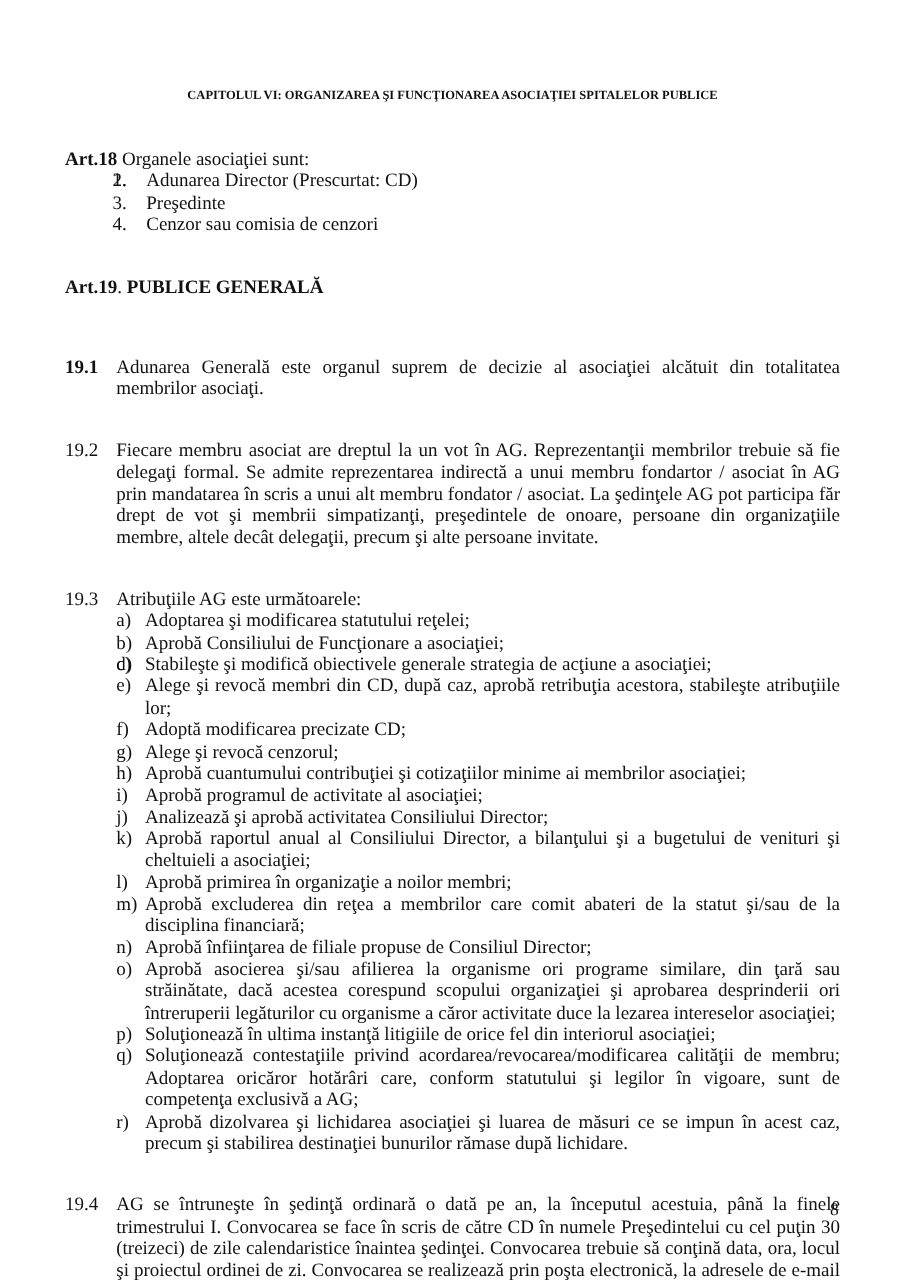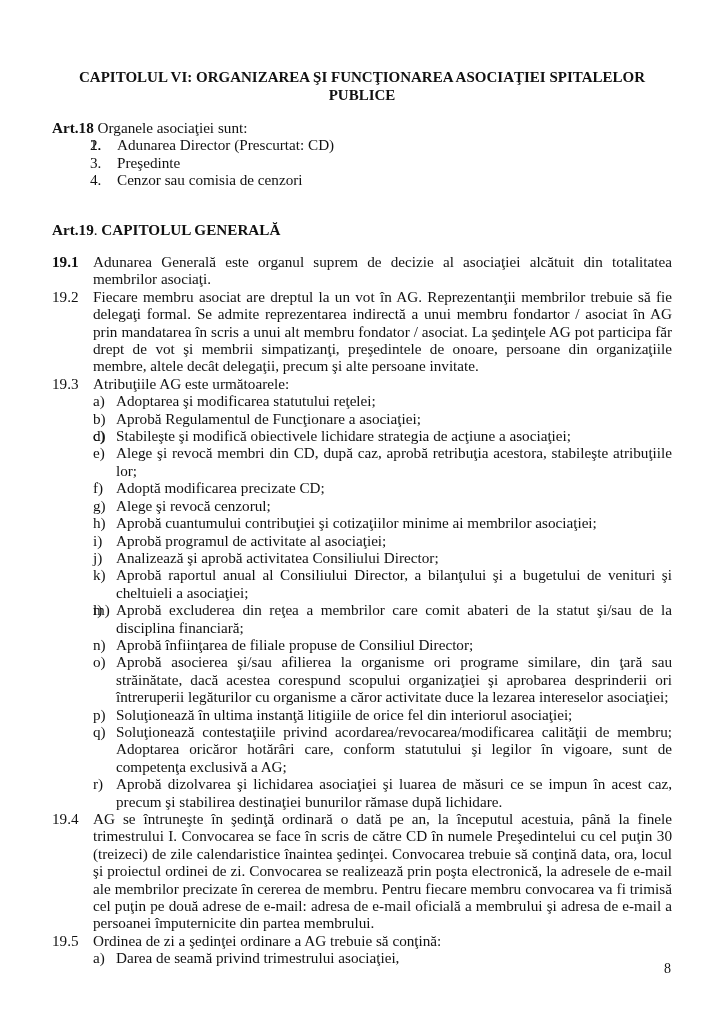--- a/index.html
+++ b/index.html
@@ -23,21 +23,21 @@
       top: 0;
       width: 620px;
     }
     .chapter-title {
       position: absolute;
       left: 0;
       top: 68px;
       width: 620px;
       text-align: center;
       font-weight: bold;
-      font-size: 15px;
+      font-size: 10px;
       line-height: 18px;
     }
     .art18 {
       position: absolute;
       left: 0;
       top: 119px;
       width: 620px;
     }
     .art-label { font-weight: bold; font-family: Liberation Serif, serif; }
     .num-list {
@@ -63,20 +63,21 @@
     .sections {
       position: absolute;
       left: 0;
       top: 253px;
       width: 620px;
     }
     .section {
       position: relative;
       padding-left: 41px;
       text-align: justify;
+      margin-top: 32px;
     }
     .section .snum {
       position: absolute;
       left: 0;
       top: 0;
     }
     .section .snum.bold { font-weight: bold; }
     .letter-list {
       margin: 0;
       padding: 0;
@@ -112,51 +113,51 @@
     </div>
     <ul class="num-list">
       <li class="num-item"><span class="marker">1.</span></li>
       <li class="num-item"><span class="marker">2.</span><span>Adunarea Director (Prescurtat: CD)</span></li>
       <li class="num-item"><span class="marker">3.</span><span>Preşedinte</span></li>
       <li class="num-item"><span class="marker">4.</span><span>Cenzor sau comisia de cenzori</span></li>
     </ul>
   </div>
 
   <div class="art19-heading">
-    <span>Art.19</span><span class="normal">. </span><span>CAPITOLUL GENERALĂ</span>
+    <span>Art.19</span><span class="normal">. </span><span>PUBLICE GENERALĂ</span>
   </div>
 
   <div class="sections">
 
     <div class="section">
       <span class="snum bold">19.1</span>
       <div>Adunarea Generală este organul suprem de decizie al asociaţiei alcătuit din totalitatea membrilor asociaţi.</div>
     </div>
 
     <div class="section">
       <span class="snum">19.2</span>
       <div>Fiecare membru asociat are dreptul la un vot în AG. Reprezentanţii membrilor trebuie să fie delegaţi formal. Se admite reprezentarea indirectă a unui membru fondartor / asociat în AG prin mandatarea în scris a unui alt membru fondator / asociat. La şedinţele AG pot participa făr drept de vot şi membrii simpatizanţi, preşedintele de onoare, persoane din organizaţiile membre, altele decât delegaţii, precum şi alte persoane invitate.</div>
     </div>
 
     <div class="section">
       <span class="snum">19.3</span>
       <div>Atribuţiile AG este următoarele:</div>
       <ul class="letter-list">
         <li class="letter-item"><span class="lmark">a)</span><span>Adoptarea şi modificarea statutului reţelei;</span></li>
-        <li class="letter-item"><span class="lmark">b)</span><span>Aprobă Regulamentul de Funcţionare a asociaţiei;</span></li>
+        <li class="letter-item"><span class="lmark">b)</span><span>Aprobă Consiliului de Funcţionare a asociaţiei;</span></li>
         <li class="letter-item"><span class="lmark">c)</span></li>
-        <li class="letter-item"><span class="lmark">d)</span><span>Stabileşte şi modifică obiectivele lichidare strategia de acţiune a asociaţiei;</span></li>
+        <li class="letter-item"><span class="lmark">d)</span><span>Stabileşte şi modifică obiectivele generale strategia de acţiune a asociaţiei;</span></li>
         <li class="letter-item"><span class="lmark">e)</span><span>Alege şi revocă membri din CD, după caz, aprobă retribuţia acestora, stabileşte atribuţiile lor;</span></li>
         <li class="letter-item"><span class="lmark">f)</span><span>Adoptă modificarea precizate CD;</span></li>
         <li class="letter-item"><span class="lmark">g)</span><span>Alege şi revocă cenzorul;</span></li>
         <li class="letter-item"><span class="lmark">h)</span><span>Aprobă cuantumului contribuţiei şi cotizaţiilor minime ai membrilor asociaţiei;</span></li>
         <li class="letter-item"><span class="lmark">i)</span><span>Aprobă programul  de  activitate al asociaţiei;</span></li>
         <li class="letter-item"><span class="lmark">j)</span><span>Analizează şi  aprobă activitatea Consiliului  Director;</span></li>
         <li class="letter-item"><span class="lmark">k)</span><span>Aprobă raportul anual al Consiliului Director, a bilanţului şi a bugetului de venituri şi cheltuieli a asociaţiei;</span></li>
-        <li class="letter-item"><span class="lmark">l)</span></li>
+        <li class="letter-item"><span class="lmark">l)</span><span>Aprobă primirea în organizaţie a noilor membri;</span></li>
         <li class="letter-item"><span class="lmark">m)</span><span>Aprobă  excluderea  din  reţea  a  membrilor  care  comit abateri de la statut şi/sau de la disciplina financiară;</span></li>
         <li class="letter-item"><span class="lmark">n)</span><span>Aprobă înfiinţarea de filiale propuse de Consiliul Director;</span></li>
         <li class="letter-item"><span class="lmark">o)</span><span>Aprobă asocierea şi/sau afilierea la organisme ori programe similare,  din  ţară  sau  străinătate, dacă  acestea  corespund scopului organizaţiei şi  aprobarea  desprinderii  ori  întreruperii legăturilor cu organisme a căror activitate duce la lezarea intereselor asociaţiei;</span></li>
         <li class="letter-item"><span class="lmark">p)</span><span>Soluţionează în ultima instanţă litigiile de orice fel din interiorul asociaţiei;</span></li>
         <li class="letter-item"><span class="lmark">q)</span><span>Soluţionează contestaţiile privind acordarea/revocarea/modificarea calităţii de membru; Adoptarea oricăror hotărâri care, conform statutului şi legilor în vigoare, sunt de  competenţa exclusivă a AG;</span></li>
         <li class="letter-item"><span class="lmark">r)</span><span>Aprobă dizolvarea şi lichidarea asociaţiei şi luarea de măsuri ce se  impun  în  acest  caz, precum  şi  stabilirea  destinaţiei bunurilor rămase după lichidare.</span></li>
       </ul>
     </div>
 
     <div class="section">

